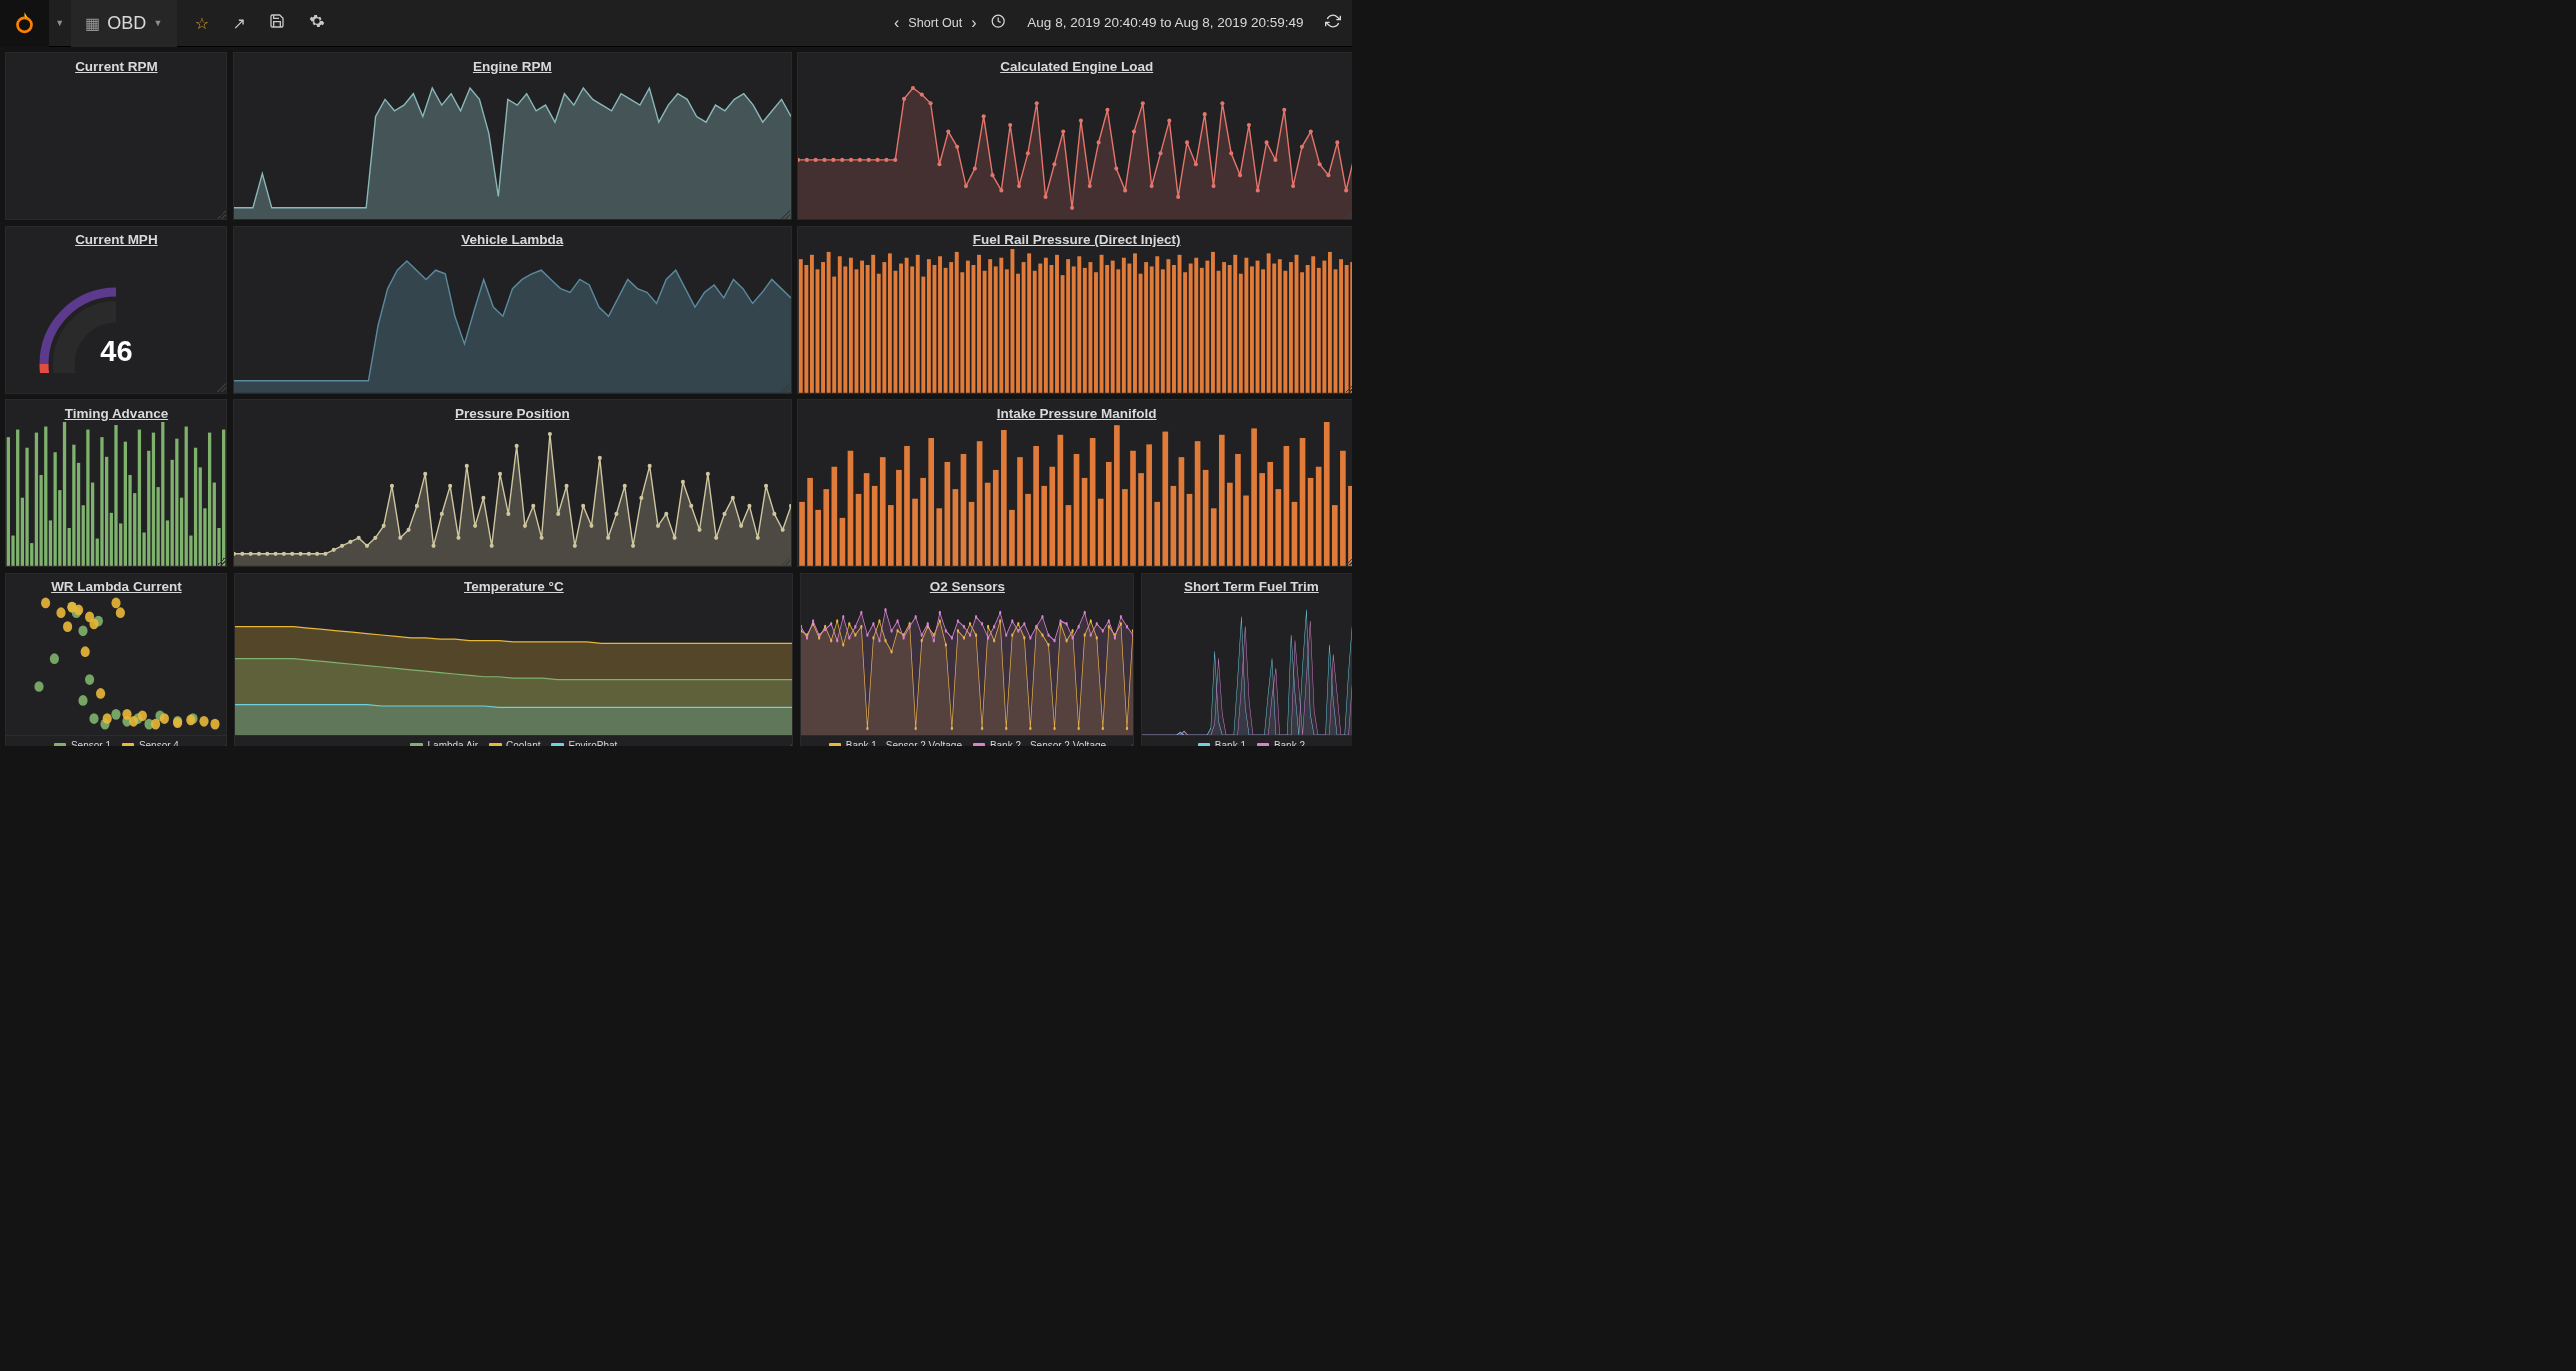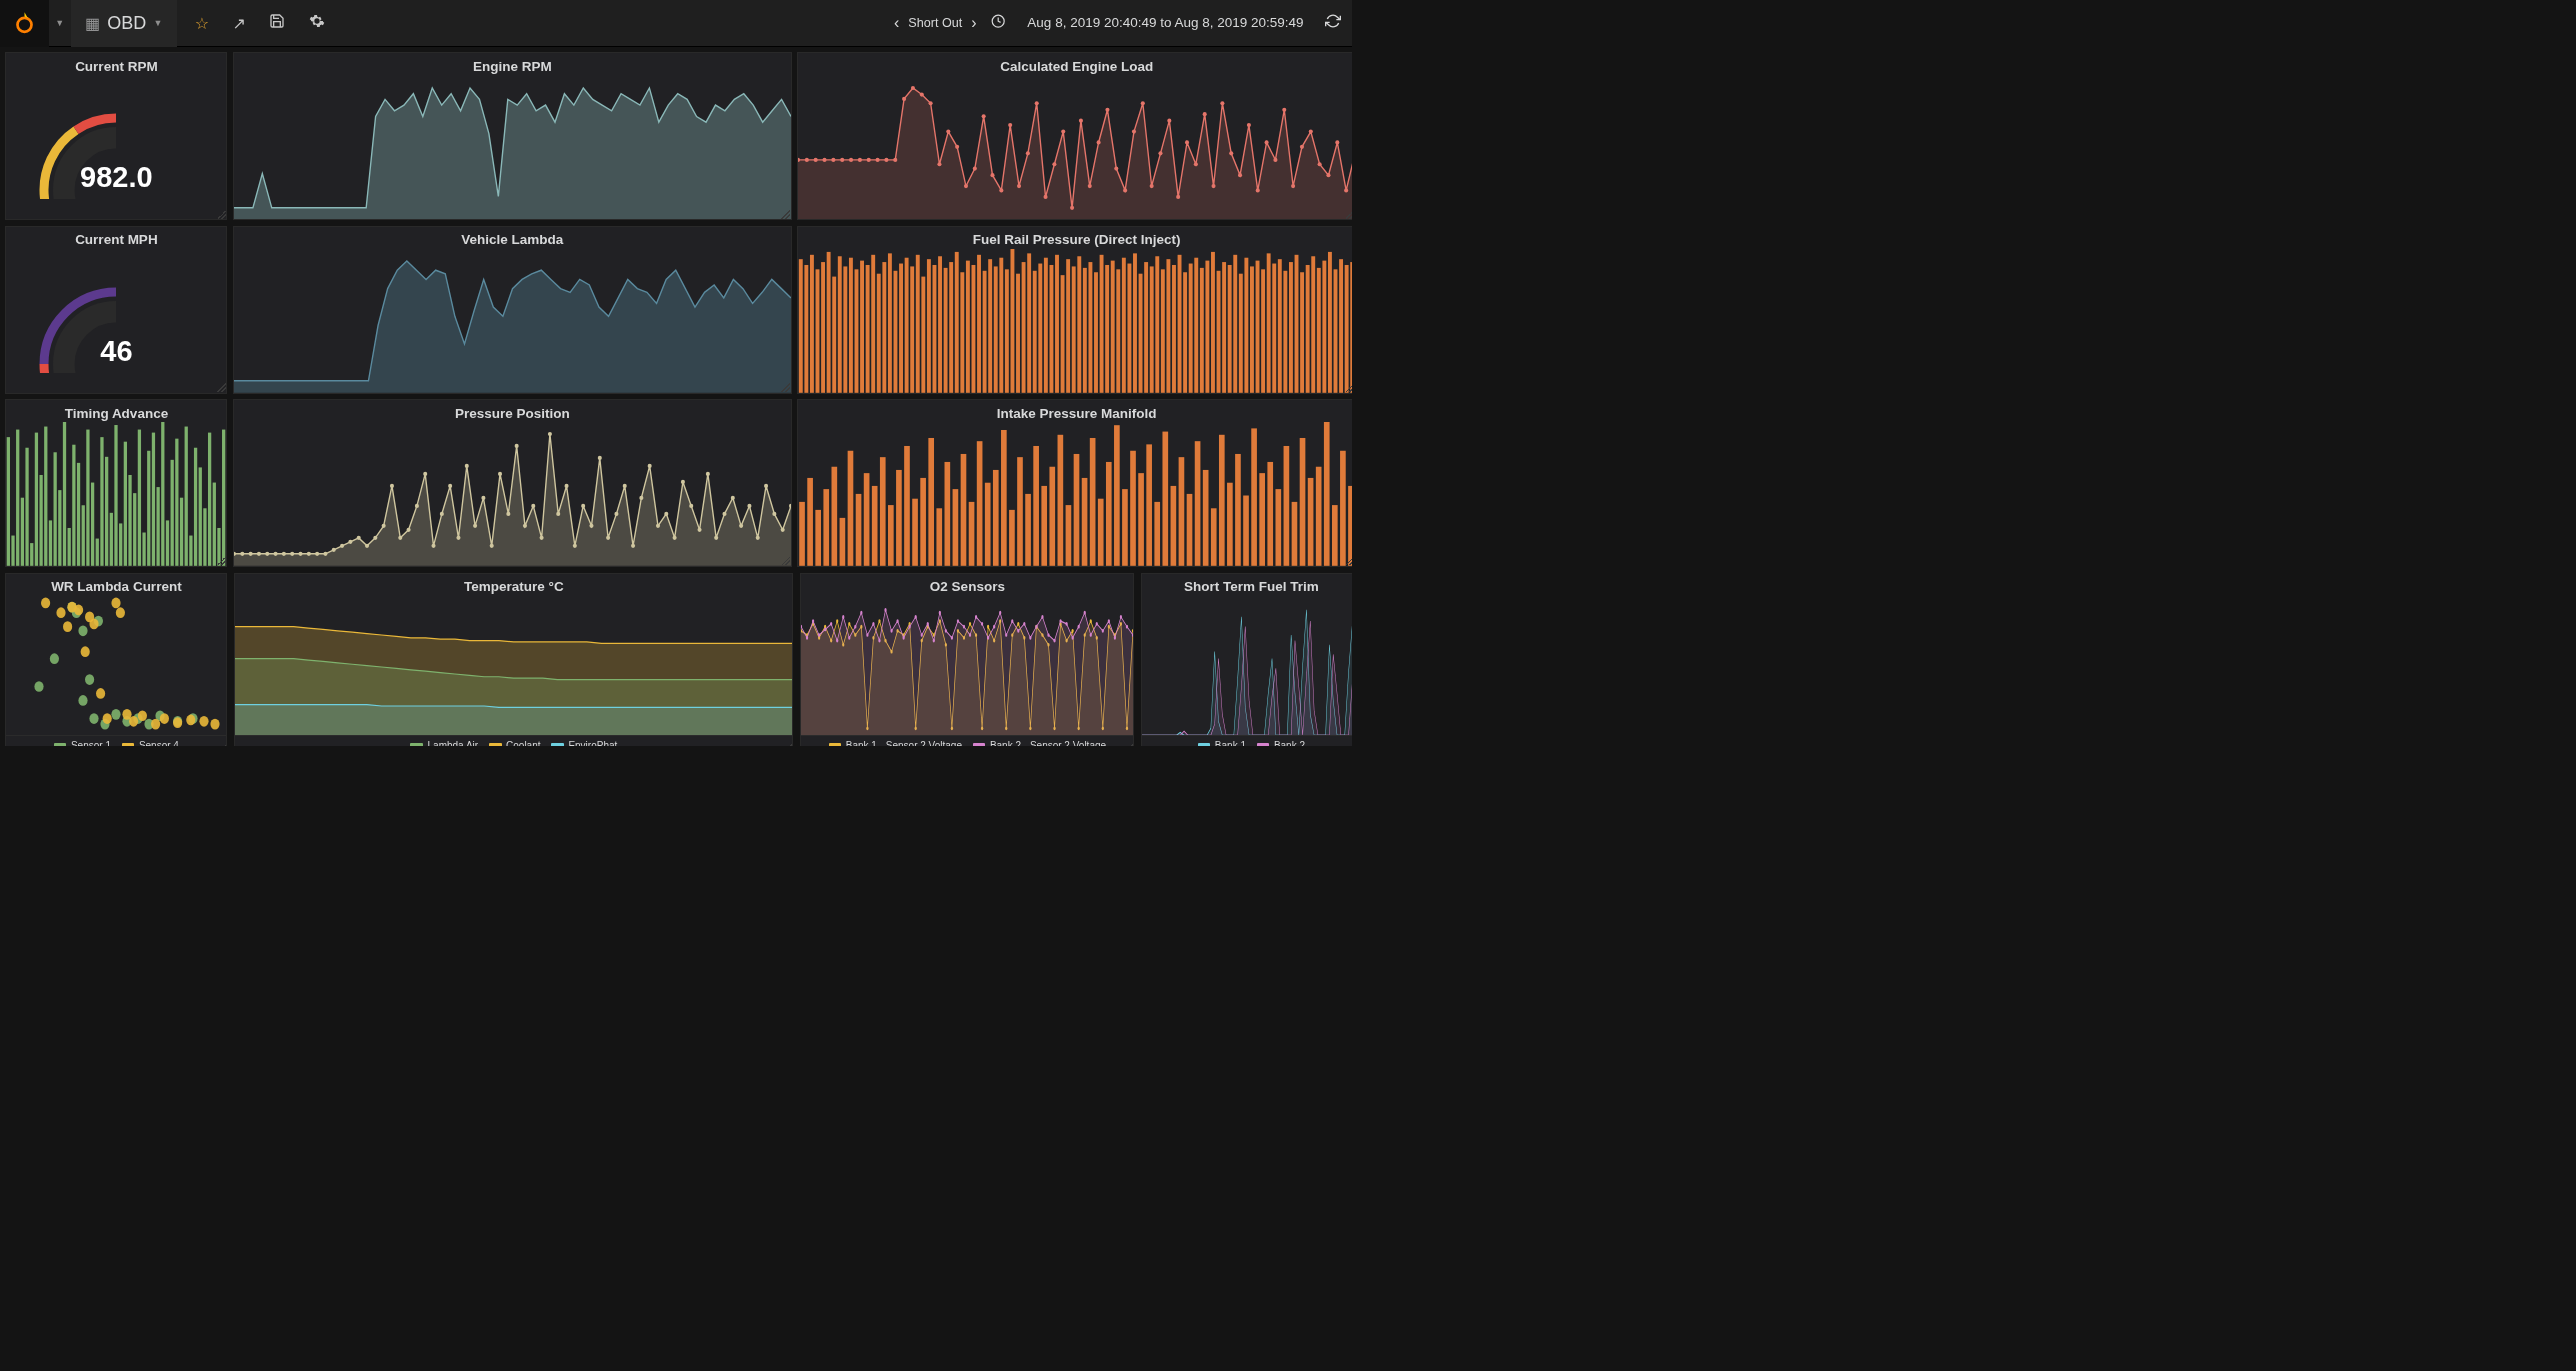--- a/index.html
+++ b/index.html
@@ -67,20 +67,21 @@
     border: 0.9px solid #292929;
     position: relative;
     display: flex; flex-direction: column;
   }
   .panel-title {
     text-align: center;
     font-weight: 600;
     font-size: 13.5px;
     padding: 5.4px 0 1.8px;
     color: #d8d9da;
+    text-decoration: underline;
   }
   .panel-body { flex:1; position:relative; overflow:hidden; }
   .resize-handle {
     position:absolute; right:0.9px; bottom:0.9px;
     width:9px; height:9px;
     background:
       linear-gradient(135deg, transparent 50%, #3a3a3a 50%, #3a3a3a 60%, transparent 60%,
                       transparent 70%, #3a3a3a 70%, #3a3a3a 80%, transparent 80%);
     cursor: se-resize;
   }
@@ -156,29 +157,20 @@
           <path d="M3.5 9a9 9 0 0 1 14.8-3L23 10M1 14l4.7 4a9 9 0 0 0 14.8-3"></path>
         </svg>
     </span>
   </div>
 </div>
 
 <div class="dash">
 
   <div class="panel">
     <div class="panel-title">Current RPM</div>
-    <div class="panel-body gauge-wrap">
-      <svg class="gauge-svg" id="gauge-rpm" viewBox="0 0 200 110">
-          <path d="M 100 158 A 58 58 0 0 1 99.99999999999999 42" fill="none" stroke="#2a2a2a" stroke-width="24"></path>
-          <path d="M 100 180 A 80 80 0 0 1 69.38532541079283 173.91036260090294" fill="none" stroke="#e24d42" stroke-width="10" stroke-linecap="butt"></path>
-          <path d="M 69.38532541079283 173.91036260090294 A 80 80 0 0 1 55.55438135843176 33.48243101579642" fill="none" stroke="#eab839" stroke-width="10" stroke-linecap="butt"></path>
-          <path d="M 55.55438135843176 33.48243101579642 A 80 80 0 0 1 99.99999999999999 20" fill="none" stroke="#e24d42" stroke-width="10" stroke-linecap="butt"></path>
-        </svg>
-      <div class="gauge-val">982.0</div>
-    </div>
     <div class="resize-handle"></div>
   </div>
 
   <div class="panel">
     <div class="panel-title">Engine RPM</div>
     <div class="panel-body">
       <svg class="chart-svg" id="chart-engine-rpm" viewBox="0 0 600 150" preserveAspectRatio="none">
           <path d="M 0 137.5 L 10.169491525423728 137.5 L 20.338983050847457 137.5 L 30.508474576271187 101.78571428571428 L 40.67796610169491 137.5 L 50.847457627118644 137.5 L 61.016949152542374 137.5 L 71.1864406779661 137.5 L 81.35593220338983 137.5 L 91.52542372881356 137.5 L 101.69491525423729 137.5 L 111.86440677966102 137.5 L 122.03389830508475 137.5 L 132.20338983050848 137.5 L 142.3728813559322 137.5 L 152.54237288135593 42.26190476190476 L 162.71186440677965 24.404761904761898 L 172.8813559322034 36.30952380952381 L 183.05084745762713 30.357142857142847 L 193.22033898305082 18.452380952380963 L 203.38983050847457 42.26190476190476 L 213.5593220338983 12.5 L 223.72881355932205 30.357142857142847 L 233.89830508474577 18.452380952380963 L 244.0677966101695 36.30952380952381 L 254.23728813559322 12.5 L 264.40677966101697 24.404761904761898 L 274.5762711864407 60.11904761904762 L 284.7457627118644 125.5952380952381 L 294.91525423728814 24.404761904761898 L 305.08474576271186 30.357142857142847 L 315.25423728813564 18.452380952380963 L 325.4237288135593 36.30952380952381 L 335.59322033898303 30.357142857142847 L 345.7627118644068 48.21428571428571 L 355.9322033898305 18.452380952380963 L 366.10169491525426 30.357142857142847 L 376.271186440678 12.5 L 386.44067796610165 24.404761904761898 L 396.6101694915254 30.357142857142847 L 406.77966101694915 36.30952380952381 L 416.94915254237293 18.452380952380963 L 427.1186440677966 24.404761904761898 L 437.2881355932203 30.357142857142847 L 447.4576271186441 12.5 L 457.62711864406776 48.21428571428571 L 467.79661016949154 30.357142857142847 L 477.96610169491527 18.452380952380963 L 488.135593220339 24.404761904761898 L 498.3050847457627 42.26190476190476 L 508.47457627118644 48.21428571428571 L 518.6440677966102 30.357142857142847 L 528.8135593220339 36.30952380952381 L 538.9830508474577 24.404761904761898 L 549.1525423728814 18.452380952380963 L 559.3220338983051 30.357142857142847 L 569.4915254237288 48.21428571428571 L 579.6610169491526 36.30952380952381 L 589.8305084745763 24.404761904761898 L 600 42.26190476190476 L 600 150 L 0 150 Z" fill="#8ab8b8" fill-opacity="0.35" stroke="none"></path>
           <path d="M 0 137.5 L 10.169491525423728 137.5 L 20.338983050847457 137.5 L 30.508474576271187 101.78571428571428 L 40.67796610169491 137.5 L 50.847457627118644 137.5 L 61.016949152542374 137.5 L 71.1864406779661 137.5 L 81.35593220338983 137.5 L 91.52542372881356 137.5 L 101.69491525423729 137.5 L 111.86440677966102 137.5 L 122.03389830508475 137.5 L 132.20338983050848 137.5 L 142.3728813559322 137.5 L 152.54237288135593 42.26190476190476 L 162.71186440677965 24.404761904761898 L 172.8813559322034 36.30952380952381 L 183.05084745762713 30.357142857142847 L 193.22033898305082 18.452380952380963 L 203.38983050847457 42.26190476190476 L 213.5593220338983 12.5 L 223.72881355932205 30.357142857142847 L 233.89830508474577 18.452380952380963 L 244.0677966101695 36.30952380952381 L 254.23728813559322 12.5 L 264.40677966101697 24.404761904761898 L 274.5762711864407 60.11904761904762 L 284.7457627118644 125.5952380952381 L 294.91525423728814 24.404761904761898 L 305.08474576271186 30.357142857142847 L 315.25423728813564 18.452380952380963 L 325.4237288135593 36.30952380952381 L 335.59322033898303 30.357142857142847 L 345.7627118644068 48.21428571428571 L 355.9322033898305 18.452380952380963 L 366.10169491525426 30.357142857142847 L 376.271186440678 12.5 L 386.44067796610165 24.404761904761898 L 396.6101694915254 30.357142857142847 L 406.77966101694915 36.30952380952381 L 416.94915254237293 18.452380952380963 L 427.1186440677966 24.404761904761898 L 437.2881355932203 30.357142857142847 L 447.4576271186441 12.5 L 457.62711864406776 48.21428571428571 L 467.79661016949154 30.357142857142847 L 477.96610169491527 18.452380952380963 L 488.135593220339 24.404761904761898 L 498.3050847457627 42.26190476190476 L 508.47457627118644 48.21428571428571 L 518.6440677966102 30.357142857142847 L 528.8135593220339 36.30952380952381 L 538.9830508474577 24.404761904761898 L 549.1525423728814 18.452380952380963 L 559.3220338983051 30.357142857142847 L 569.4915254237288 48.21428571428571 L 579.6610169491526 36.30952380952381 L 589.8305084745763 24.404761904761898 L 600 42.26190476190476" fill="none" stroke="#8ab8b8" stroke-width="1.5"></path>
         </svg>

